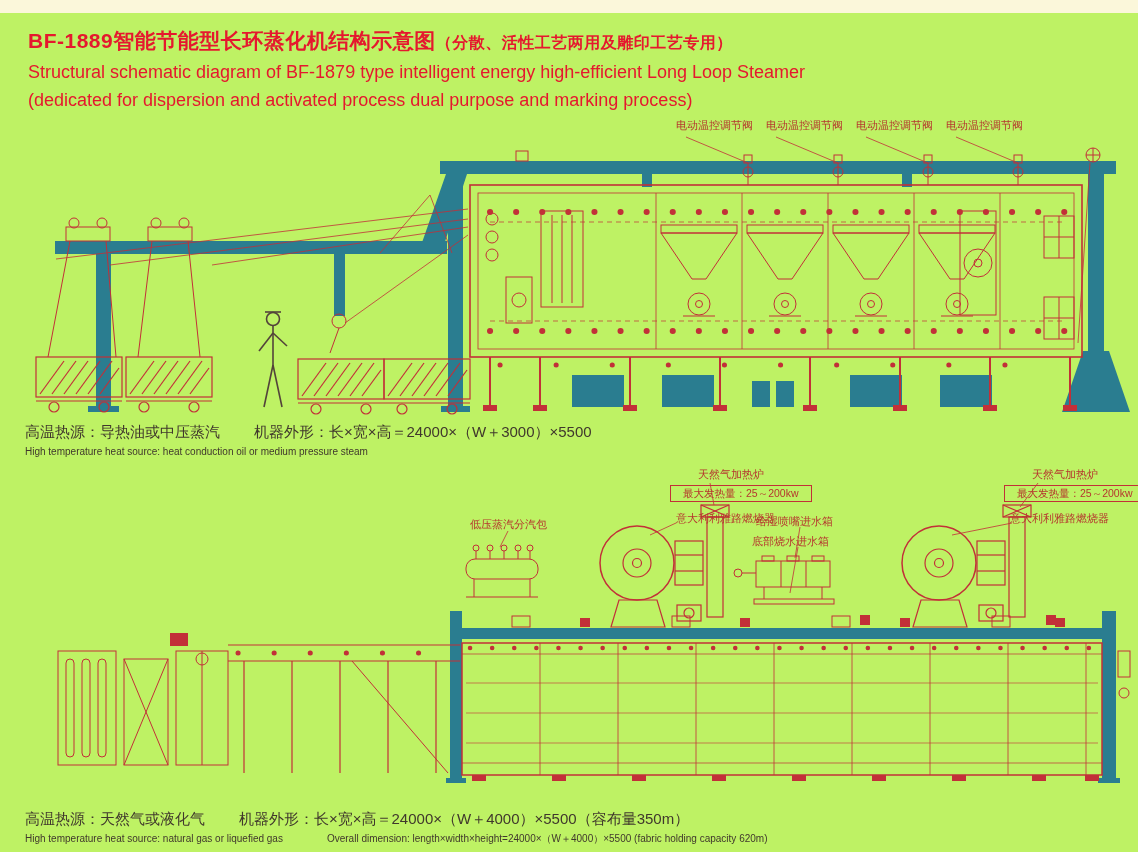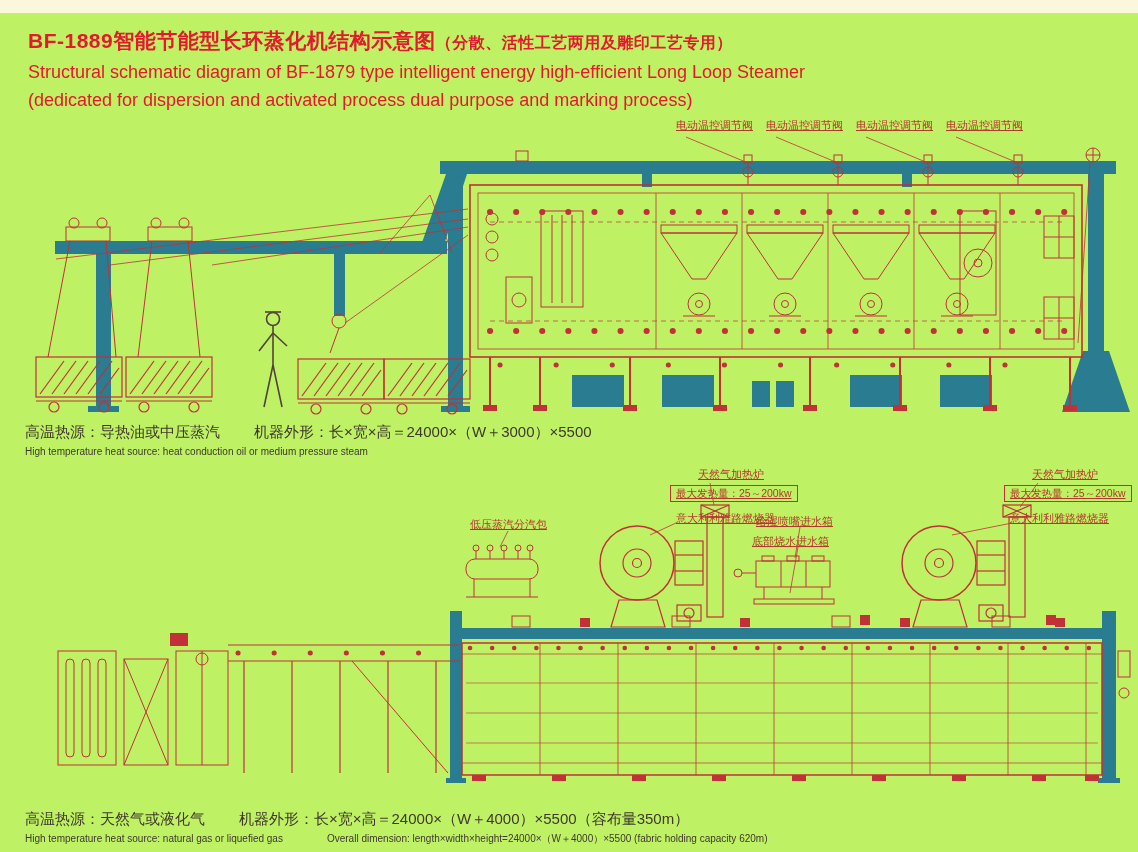--- a/index.html
+++ b/index.html
@@ -3,22 +3,22 @@
 <meta charset="utf-8">
 <style>
   html,body{margin:0;padding:0;background:#fbf7da;}
   .page{position:relative;width:1138px;height:852px;background:#bef264;
         font-family:"Liberation Sans",sans-serif;overflow:hidden;margin-top:13px;}
   .drawing{position:absolute;left:0;top:0;}
   .title-block{position:absolute;left:28px;top:14px;color:#e5182e;z-index:3;}
   .title-zh{font-size:21px;font-weight:bold;letter-spacing:.5px;white-space:nowrap;}
   .title-zh .paren{font-size:16px;}
   .title-en{font-size:18px;margin-top:7px;line-height:1.15;white-space:nowrap;}
-  .lbl{position:absolute;font-size:11px;color:#b5372e;white-space:nowrap;line-height:1;z-index:3;text-decoration:underline;}
-  .lbl-box{border:1px solid #c23038;padding:2px 5px;font-size:10.5px;}
+  .lbl{position:absolute;font-size:11px;color:#b5372e;white-space:nowrap;line-height:1;z-index:3;}
+  .lbl-box{border:1px solid #c23038;padding:2px 12px;font-size:10.5px;}
   .spec{position:absolute;left:25px;color:#40382c;z-index:3;}
   .spec-zh{font-size:15px;margin-bottom:3px;white-space:nowrap;}
   .spec-zh span{margin-right:34px;}
   .spec-en{font-size:10px;font-family:Liberation Sans, sans-serif;line-height:1.3;white-space:nowrap;}
   .spec-en span{margin-right:44px;}
 </style>
 </head>
 <body>
 
 <div class="page">

